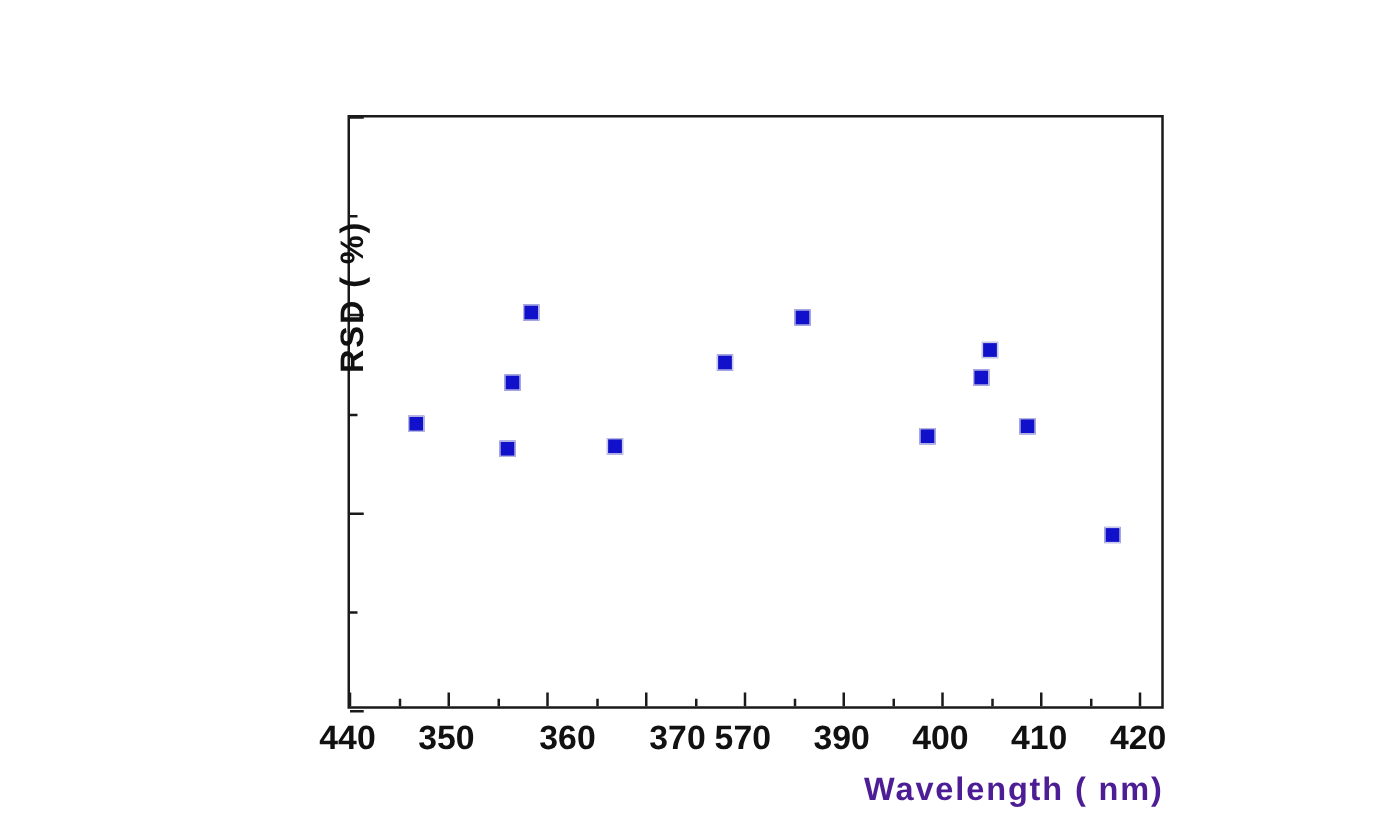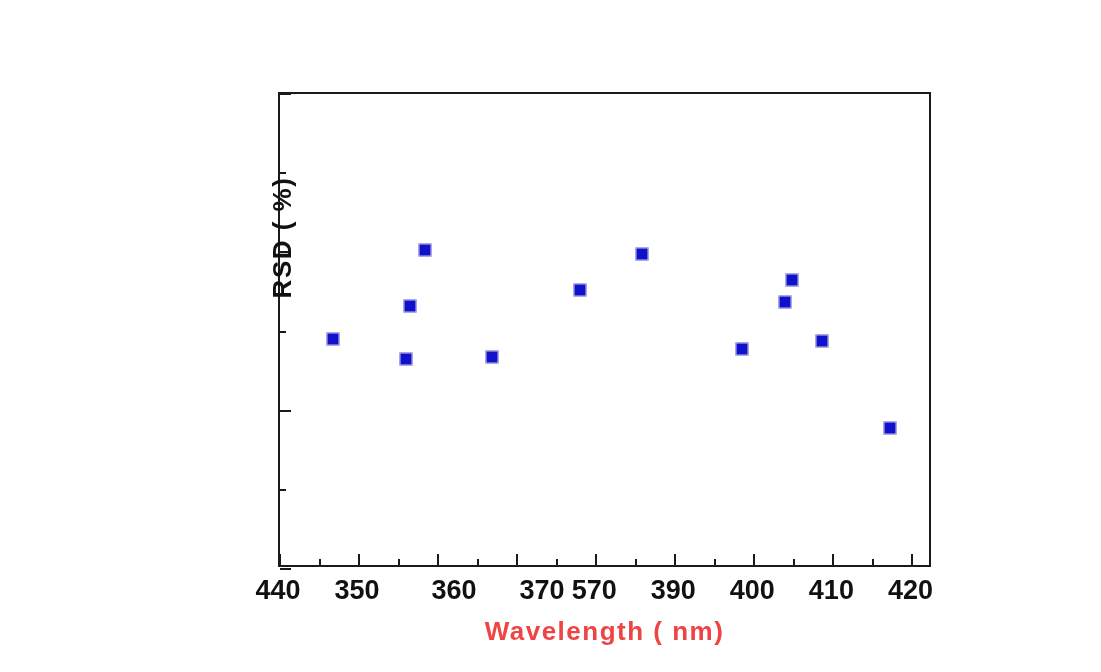--- a/index.html
+++ b/index.html
@@ -96,24 +96,24 @@
     height: 672px;
     pointer-events: none;
   }
 
   
   #x-axis-title {
     position: absolute;
     left: 278px;
     width: 653px;
     top: 616px;
-    text-align: center;
+    text-align: right;
     font-size: 26px;
     font-weight: bold;
-    color: #ef4444;
+    color: #4c1d95;
     letter-spacing: 1.5px;
     white-space: nowrap;
   }
 
   #y-axis-title {
     position: absolute;
     left: 152px;
     top: 222px;
     width: 260px;
     text-align: center;

